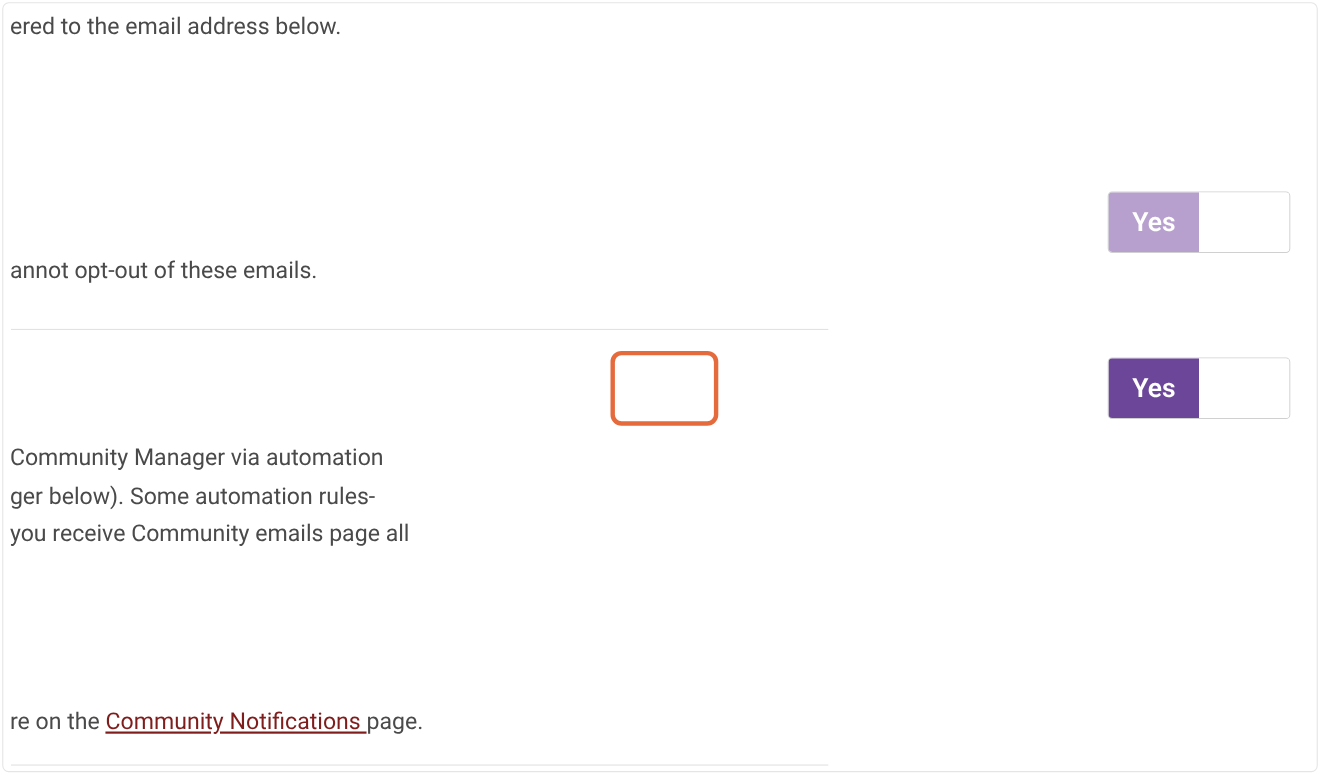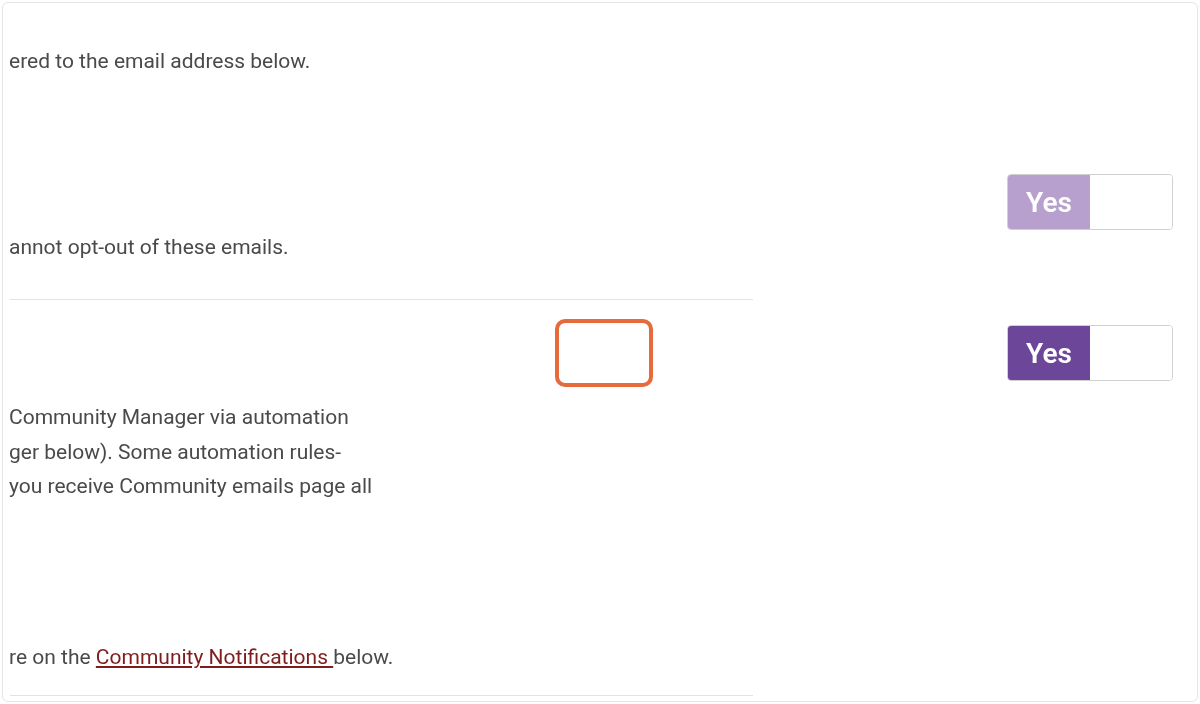--- a/index.html
+++ b/index.html
@@ -26,21 +26,20 @@
       border: 1px solid #e5e5e5;
       border-radius: 6px;
       background: #fff;
       overflow: hidden;
     }
     .intro-line {
       position: absolute;
       top: 10px;
       left: 6px;
       white-space: nowrap;
-      margin-top: 36px;
     }
     .divider {
       position: absolute;
       top: 0;
       left: 1px;
       right: 0;
       height: 1px;
       background: #e2e2e2;
     }
     .toggle {
@@ -57,21 +56,21 @@
     }
     .toggle-half {
       position: absolute;
       top: 0;
       bottom: 0;
       width: 50%;
       display: flex;
       align-items: center;
       justify-content: center;
       font-weight: 600;
-      font-size: 28px;
+      font-size: 24px;
       cursor: pointer;
       border-radius: 3px 0 0 3px;
     }
     .toggle-yes-disabled {
       left: 0;
       background: #b7a0ce;
       color: #fff;
     }
     .toggle-yes-active {
       left: 0;
@@ -155,18 +154,18 @@
 
   <div class="highlight-ring ring2"></div>
 
   <div class="desc2">
     <span>Community Manager via automation</span>
     <span>ger below). Some automation rules-</span>
     <span>you receive Community emails page all</span>
   </div>
 
   <div class="footer-line">
-    <span>re on the </span><a href="#" class="link">Community Notifications </a><span>below.</span>
+    <span>re on the </span><a href="#" class="link">Community Notifications </a><span>page.</span>
   </div>
 
   <div class="divider2"></div>
 
 </div>
 
 </body></html>

